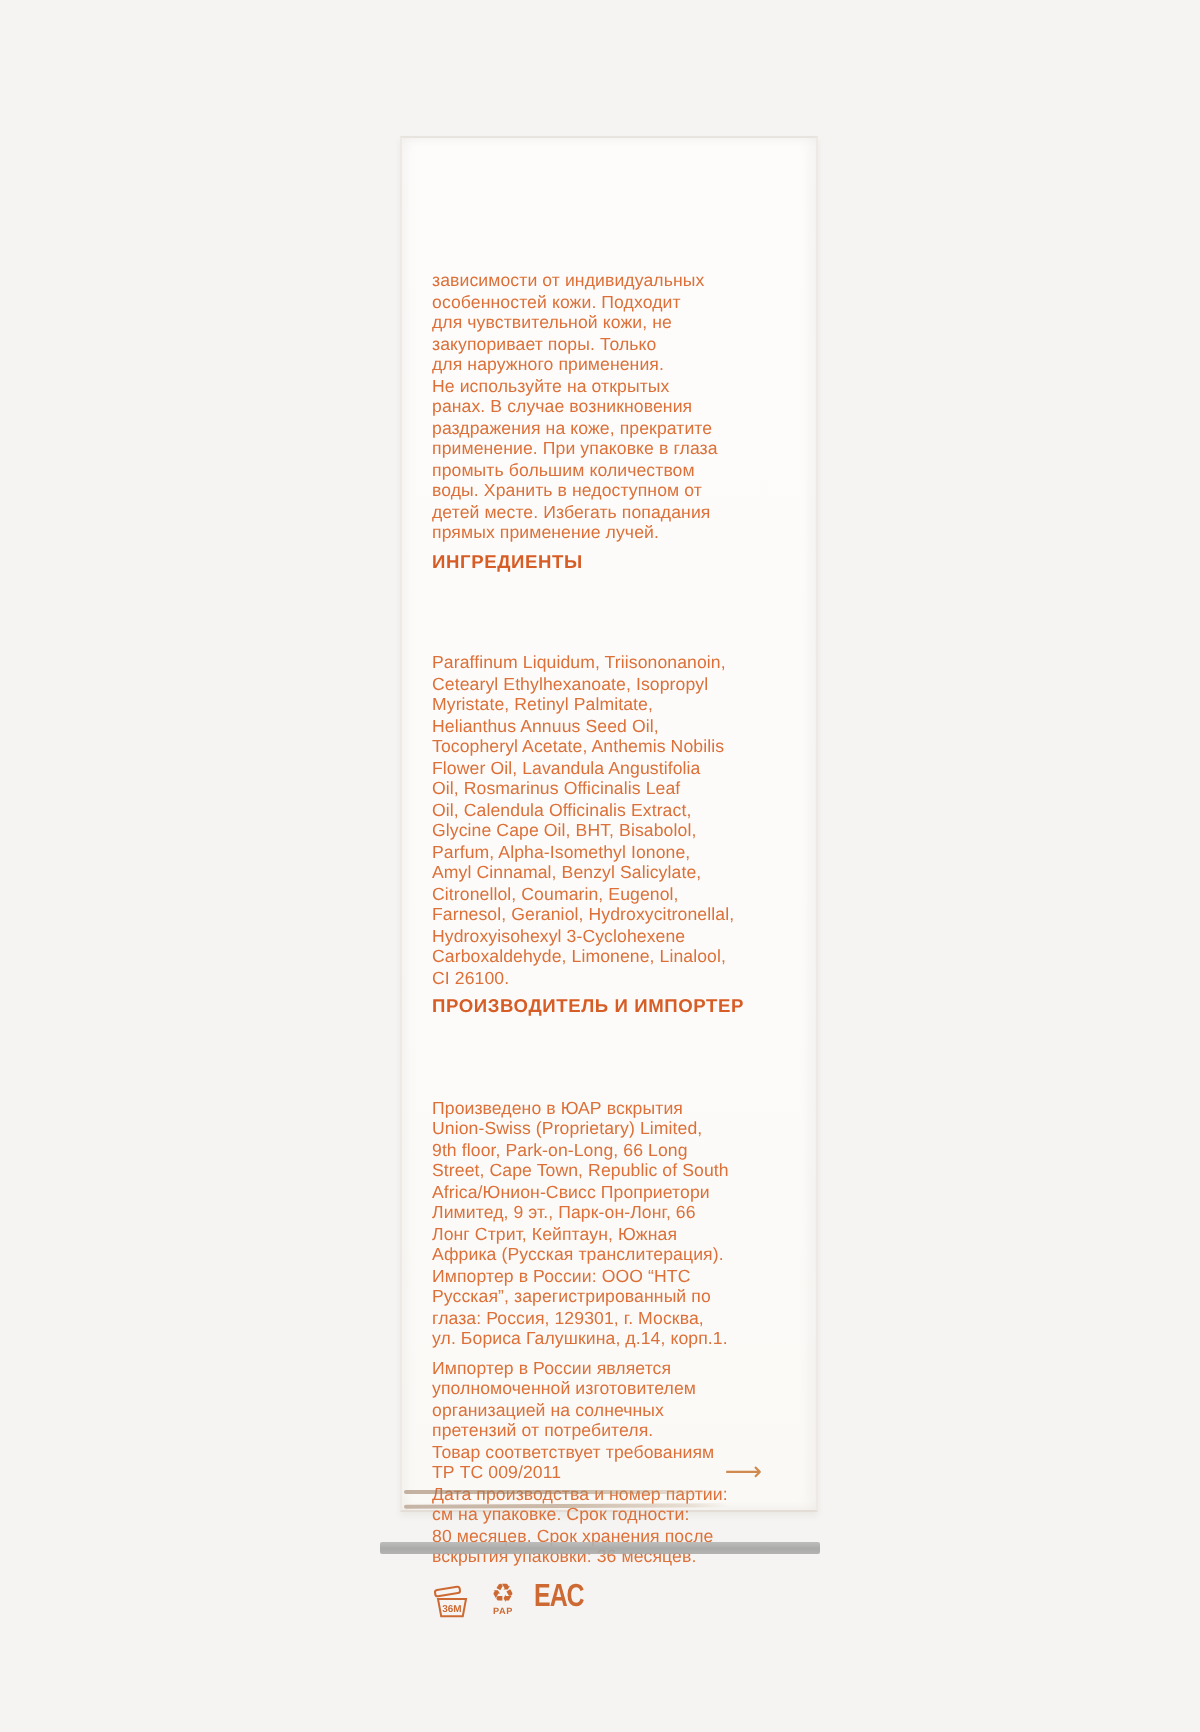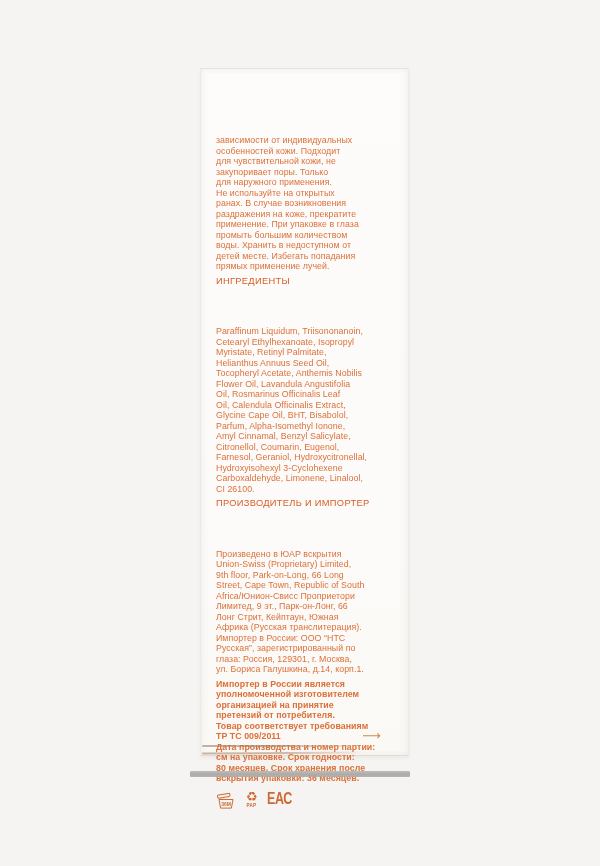--- a/index.html
+++ b/index.html
@@ -17,25 +17,25 @@
     box-sizing:border-box;
   }
   .panel-text{position:absolute;left:15px;top:26px;width:178px;}
   .para{
     font-size:8.8px;line-height:10.5px;letter-spacing:0.05px;
     color:var(--text-orange,#dc7038);
     margin-top:40px;
   }
   .para > div{white-space:nowrap;}
   .heading{
-    font-size:9.3px;line-height:10.5px;font-weight:normal;letter-spacing:0.3px;
+    font-size:9.3px;line-height:10.5px;font-weight:bold;letter-spacing:0.3px;
     color:var(--heading-orange,#d75d26);
     margin:4px 0 1px 0;white-space:nowrap;
   }
-  .gap-top{margin-top:4px;font-weight:bold;}
+  .gap-top{margin-top:4px;}
   .icons-row{
     margin-top:6px;display:flex;align-items:flex-start;gap:7px;
     color:var(--icon-orange,#cd6a33);
   }
   .pao-icon{margin-top:2px;}
   .pao-icon svg{display:block;}
   .pao-icon text{font-family:"Liberation Sans",sans-serif;font-size:5px;font-weight:bold;fill:var(--icon-orange,#cd6a33);}
   .recycle-icon{display:flex;flex-direction:column;align-items:center;width:17px;}
   .recycle-glyph{font-size:13px;line-height:13px;}
   .recycle-label{font-size:4.6px;line-height:5px;font-weight:bold;letter-spacing:0.3px;margin-top:0.5px;}
@@ -122,21 +122,21 @@
           <div>Африка (Русская транслитерация).</div>
           <div>Импортер в России: ООО “НТС</div>
           <div>Русская”, зарегистрированный по</div>
           <div>глаза: Россия, 129301, г. Москва,</div>
           <div>ул. Бориса Галушкина, д.14, корп.1.</div>
         </div>
 
       <div class="para gap-top">
           <div>Импортер в России является</div>
           <div>уполномоченной изготовителем</div>
-          <div>организацией на принятие</div>
+          <div>организацией на солнечных</div>
           <div>претензий от потребителя.</div>
           <div>Товар соответствует требованиям</div>
           <div>ТР ТС 009/2011</div>
           <div>Дата производства и номер партии:</div>
           <div>см на упаковке. Срок годности:</div>
           <div>80 месяцев. Срок хранения после</div>
           <div>вскрытия упаковки: 36 месяцев.</div>
         </div>
 
       <div class="icons-row">

